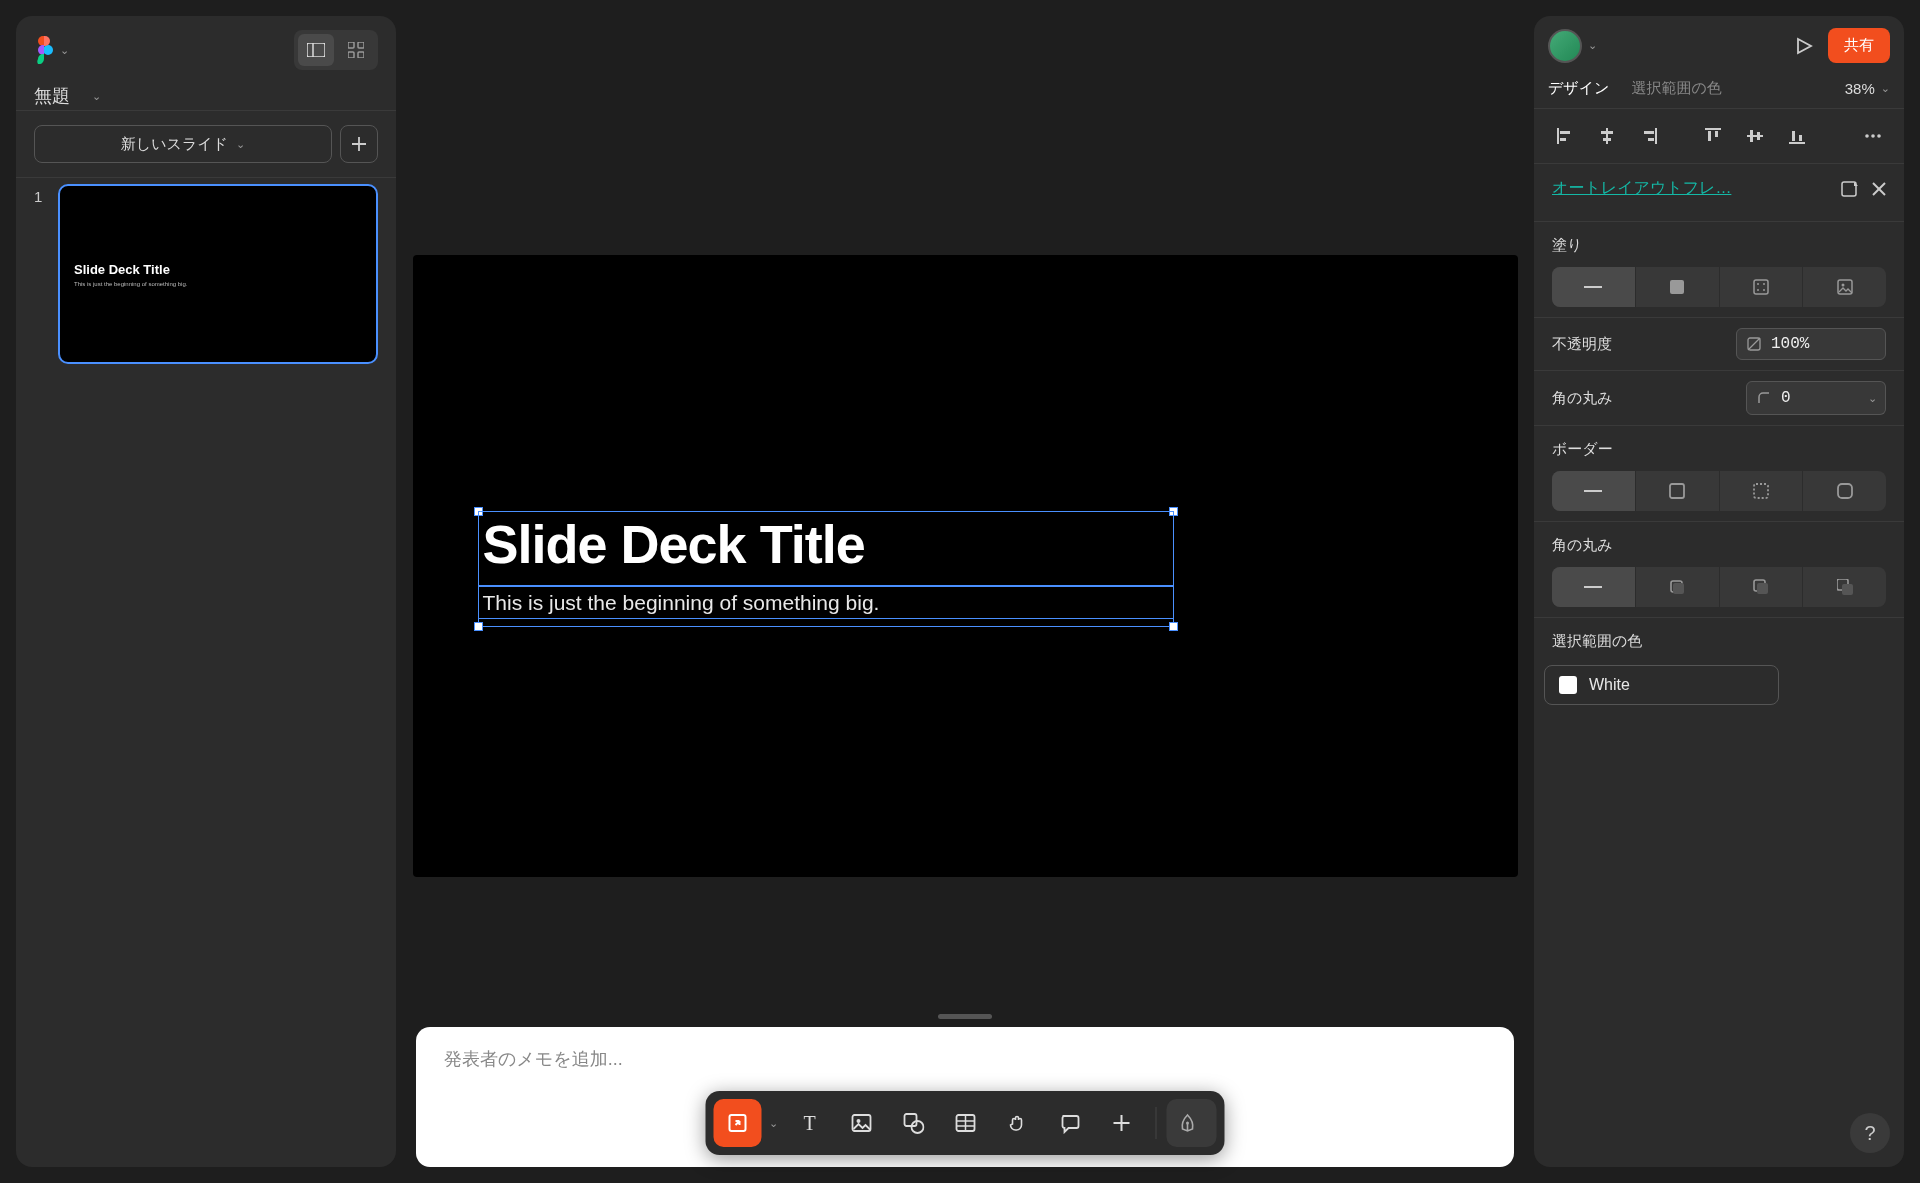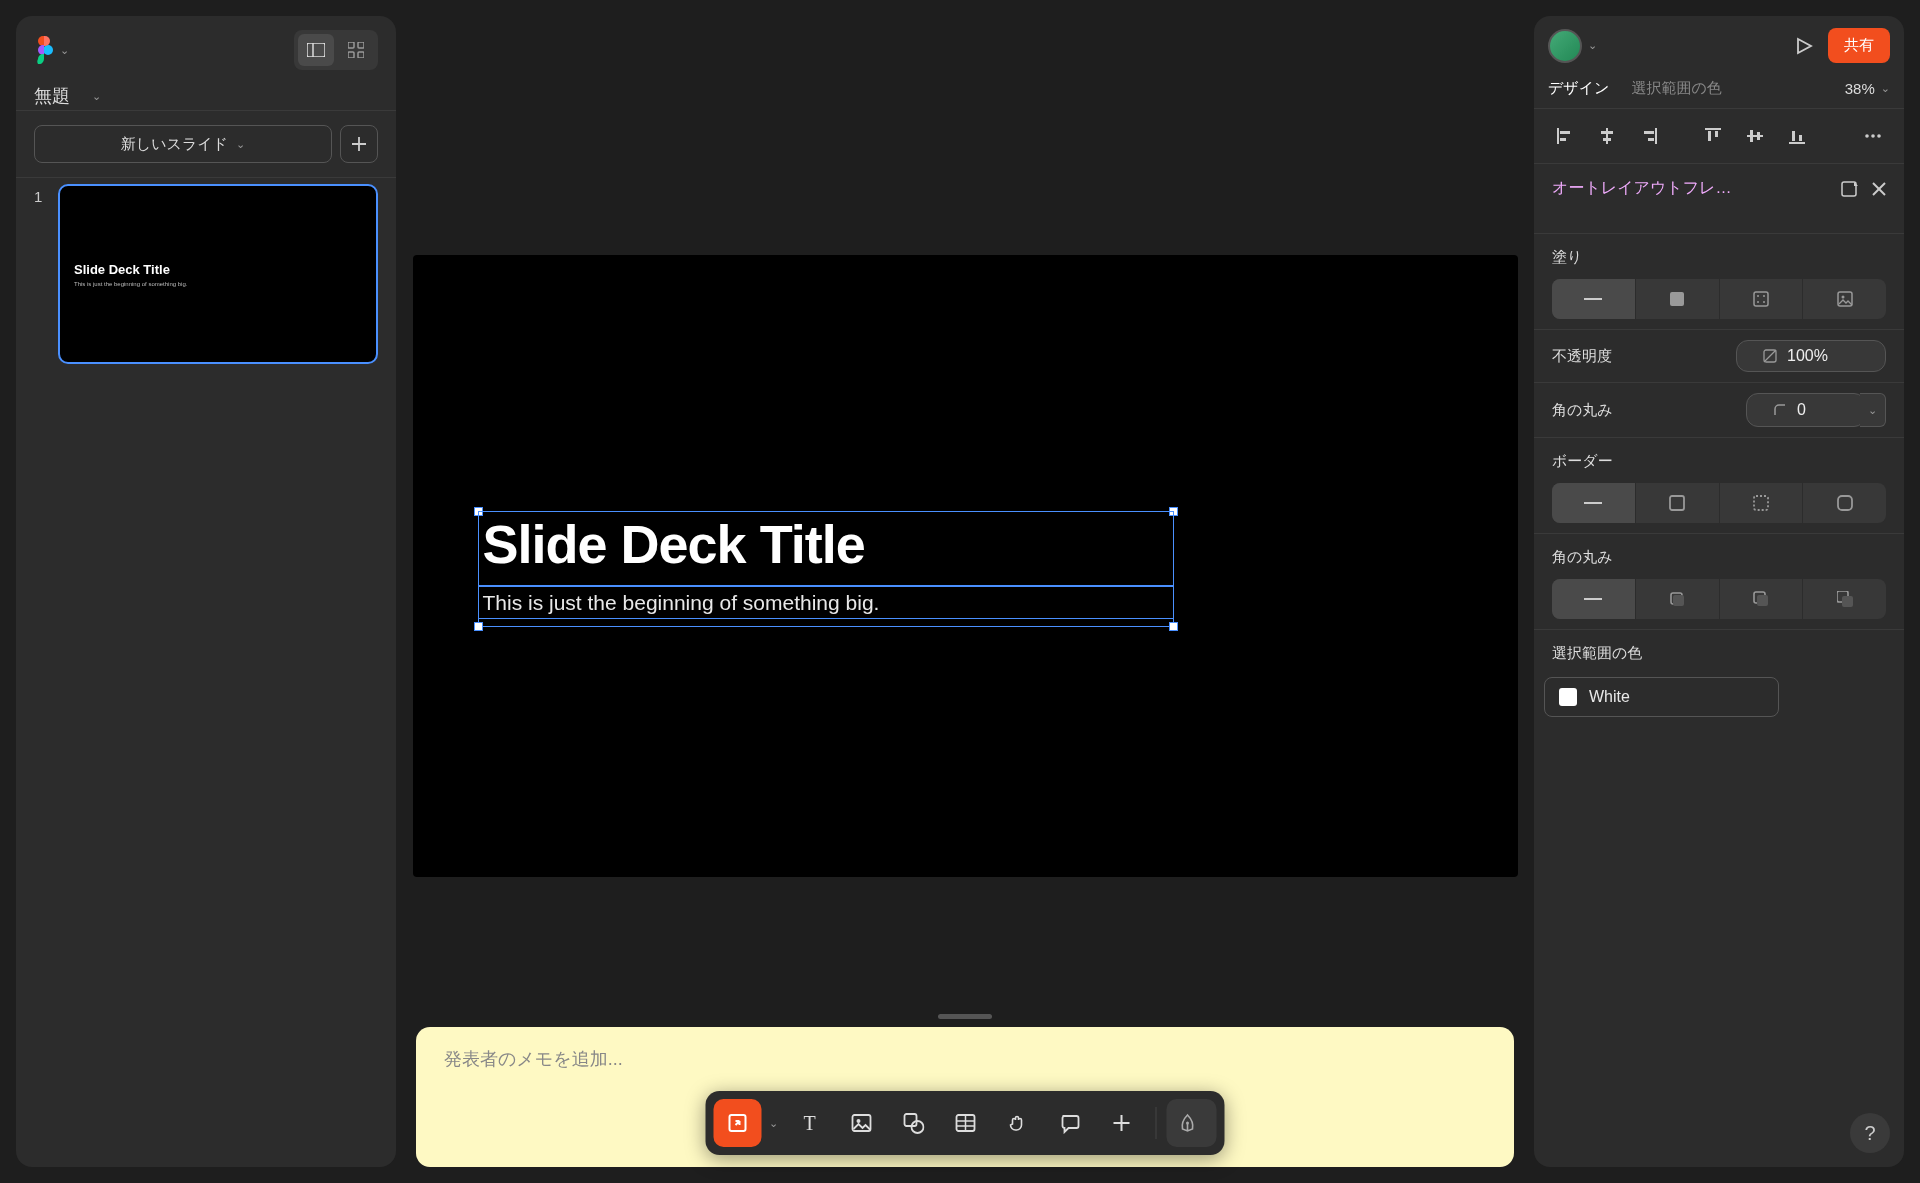--- a/index.html
+++ b/index.html
@@ -194,21 +194,21 @@
 }
 .resize-grip {
   width: 54px;
   height: 5px;
   background: #555;
   border-radius: 3px;
   margin: 8px auto;
 }
 .notes {
   height: 140px;
-  background: #fef9c3;
+  background: #ffffff;
   border-radius: 14px;
   margin: 0 12px;
   padding: 20px 28px;
   color: #888;
   font-size: 18px;
 }
 
 
 .bottom-toolbar {
   position: absolute;
@@ -304,22 +304,23 @@
 .align-gap { width: 14px; }
 .more-btn { margin-left: auto; }
 .section {
   padding: 14px 18px;
 }
 .section-head {
   display: flex;
   align-items: center;
   justify-content: space-between;
   font-size: 16px;
-  color: #f0abfc;
-  margin-bottom: 20px;
+  color: #14b8a6;
+  margin-bottom: 8px;
+  text-decoration: underline;
 }
 .section-label { font-size: 15px; color: #ddd; }
 .seg-row {
   display: flex;
   gap: 0;
   background: #383838;
   border-radius: 8px;
   overflow: hidden;
 }
 .seg {
@@ -339,24 +340,25 @@
   align-items: center;
   justify-content: space-between;
   padding: 10px 18px;
 }
 .input-box {
   display: flex;
   align-items: center;
   gap: 10px;
   background: #383838;
   border: 1px solid #555;
-  border-radius: 12px;
-  padding: 6px 26px;
+  border-radius: 6px;
+  padding: 6px 10px;
   width: 150px;
   color: #eee;
+  font-family: Liberation Mono, monospace;
 }
 .input-box.small { width: 120px; }
 .input-box .ico { color: #999; }
 .corner-dropdown {
   width: 26px; height: 34px;
   border: 1px solid #555;
   border-left: none;
   border-radius: 0 6px 6px 0;
   display:flex; align-items:center; justify-content:center;
   cursor:pointer;

